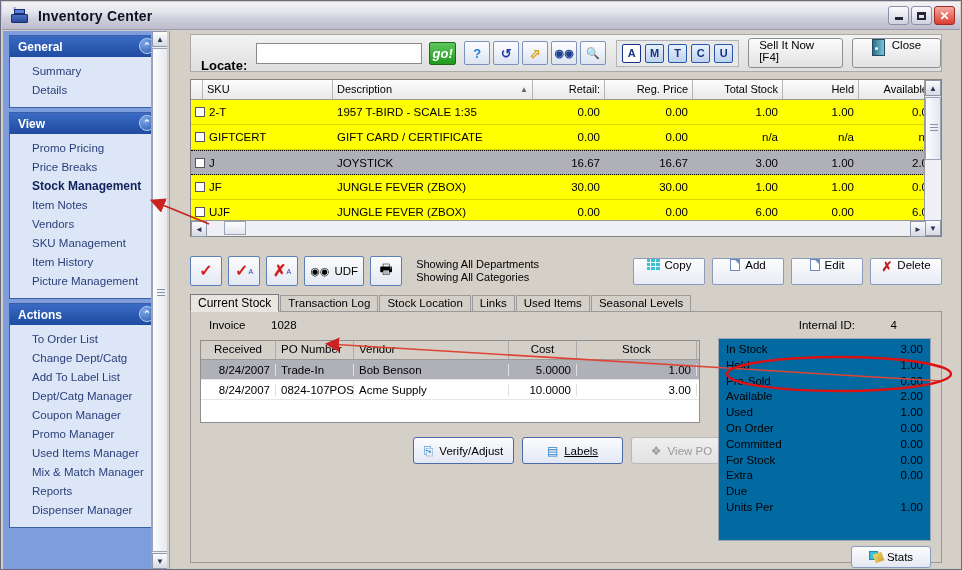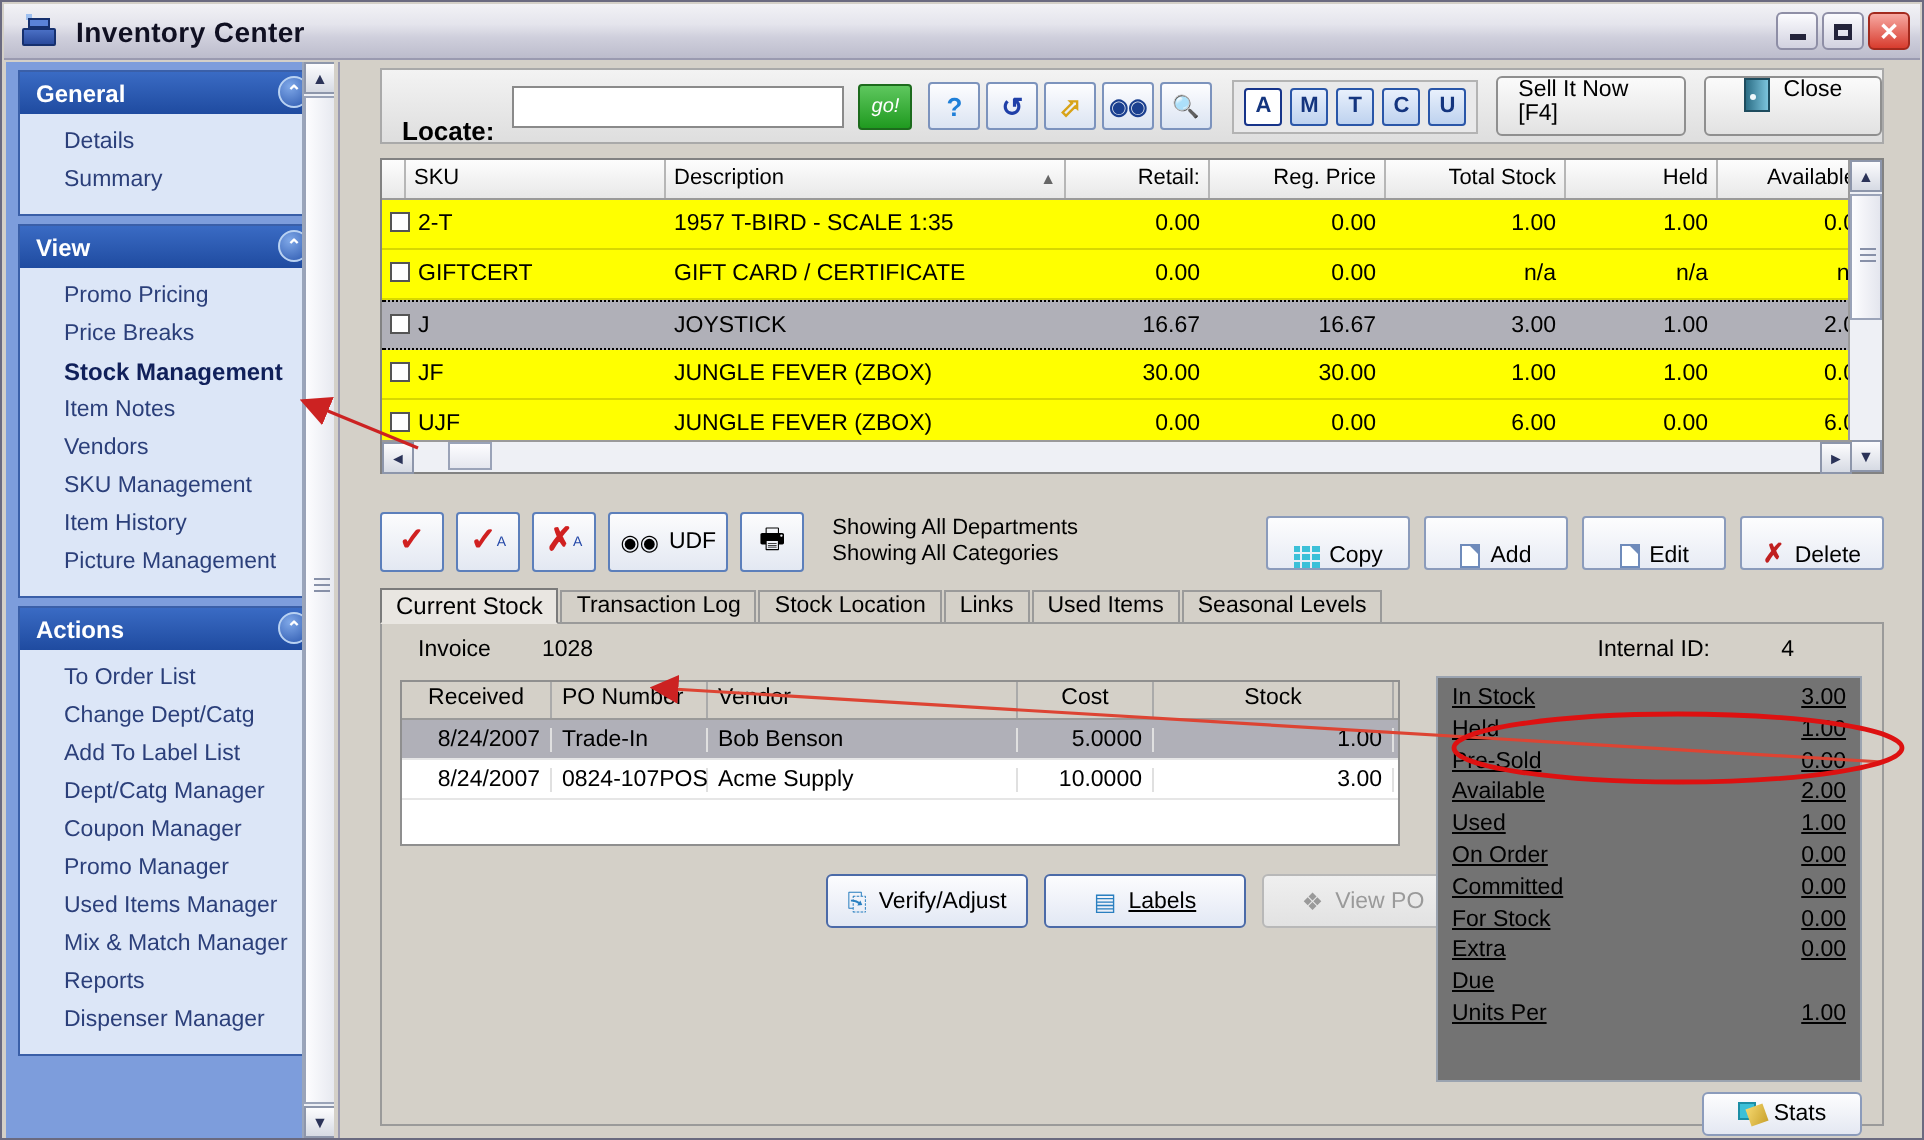--- a/index.html
+++ b/index.html
@@ -66,22 +66,22 @@
   .main { position:absolute; left:168px; top:30px; width:792px; height:538px;
     background:#d4d0c8; border-left:1px solid #9a9ab0; }
 
   .locatebar { position:absolute; left:20px; top:3px; width:752px; height:38px;
     background:linear-gradient(to bottom,#f3f3f3,#dedede); border:1px solid #a9a9a9;
     display:flex; align-items:center; }
   .locate-label { font-size:13px; font-weight:bold; margin-left:10px;margin-top:24px; }
   .locate-input { margin-left:9px; width:173px; height:21px; background:#fff;
     border:1px solid #8a8a8a; font-size:11px; padding:2px 3px; font-family:"Liberation Sans",sans-serif; }
   .go-btn { margin-left:7px; width:28px; height:23px; border:1px solid #1d6b1d;
-    background:linear-gradient(to bottom,#5ec75e,#1f9a1f); color:#fff; font-weight:normal;
-    font-size:10px; font-style:italic; display:flex; align-items:center; justify-content:center;
+    background:linear-gradient(to bottom,#5ec75e,#1f9a1f); color:#fff; font-weight:bold;
+    font-size:13px; font-style:italic; display:flex; align-items:center; justify-content:center;
     border-radius:2px; }
   .tb-grp { display:flex; align-items:center; margin-left:8px; gap:3px; }
   .ibtn { width:26px; height:24px; border:1px solid #7c93bd; border-radius:2px;
     background:linear-gradient(to bottom,#fdfdff,#dbe4f2); display:flex; align-items:center;
     justify-content:center; font-size:13px; font-weight:bold; color:#1a3f8f; }
   .ltr-grp { margin-left:10px; display:flex; gap:4px; padding:3px 5px;
     border:1px solid #b3b3b3; background:#e9e9ea; }
   .ltr { width:19px; height:19px; border:1px solid #2a56a8; border-radius:2px;
     background:linear-gradient(to bottom,#e8f0fc,#bed2ef); color:#14357f; font-weight:bold;
     font-size:11px; display:flex; align-items:center; justify-content:center; }
@@ -124,21 +124,21 @@
   .actionrow { position:absolute; left:20px; top:222px; width:752px; height:36px;
     display:flex; align-items:center; }
   .abtn { height:30px; min-width:32px; border:1px solid #5c7fbb; border-radius:2px;
     background:linear-gradient(to bottom,#fcfcfd,#e3e8f2); display:flex; align-items:center;
     justify-content:center; margin-right:6px; padding:0 6px; font-size:11.5px; }
   .chk { color:#d02020; font-size:16px; font-weight:bold; line-height:1; }
   .sub { font-size:7px; color:#2448a8; vertical-align:-3px; }
   .showing { margin-left:8px; font-size:11px; line-height:13px; }
   .right-btns { margin-left:auto; display:flex; gap:7px; }
   .rbtn { height:27px; width:72px; border:1px solid #8b9bbb; border-radius:2px;
-    background:linear-gradient(to bottom,#fdfdfe,#e7ebf4); display:flex; align-items:flex-end;
+    background:linear-gradient(to bottom,#fdfdfe,#e7ebf4); display:flex; align-items:flex-start;
     justify-content:center; gap:5px; font-size:11.5px; }
   .doc-ico { width:10px; height:12px; background:#fff; border:1px solid #6f8bbb; position:relative; }
   .doc-ico:after { content:''; position:absolute; right:0; top:0; border-width:0 4px 4px 0;
     border-style:solid; border-color:transparent #6f8bbb transparent transparent; }
   .grid-ico { width:13px; height:11px; display:grid; grid-template-columns:repeat(3,1fr);
     grid-template-rows:repeat(3,1fr); gap:1px; }
   .grid-ico i { background:#3cc0d8; }
   .xred { color:#c02020; font-weight:bold; font-size:13px; }
 
   
@@ -170,21 +170,21 @@
   .midbtns { position:absolute; left:222px; top:125px; display:flex; gap:8px; }
   .mbtn { height:27px; width:101px; border:1px solid #4b6aa8; border-radius:3px;
     background:linear-gradient(to bottom,#fcfcfe,#e2e8f4); display:flex; align-items:center;
     justify-content:center; gap:6px; font-size:11.5px; }
   .mbtn.disabled { border-color:#b8b8b8; color:#9a9a9a;
     background:linear-gradient(to bottom,#efefef,#e2e2e2); }
   .ul { text-decoration:underline; }
 
   
   .statbox { position:absolute; right:10px; top:26px; width:213px; height:203px;
-    background:#737373; border:1px solid #9aa3b0; padding:3px 7px;text-decoration:underline; }
+    background:#0369a1; border:1px solid #9aa3b0; padding:3px 7px; }
   .srow { display:flex; justify-content:space-between; font-size:11.5px; line-height:15.8px; }
   .statsbtn { position:absolute; right:10px; top:234px; width:80px; height:22px;
     border:1px solid #8b9bbb; border-radius:3px;
     background:linear-gradient(to bottom,#fdfdfe,#e4e8f2); display:flex; align-items:center;
     justify-content:center; gap:4px; font-size:11.5px; }
   .stats-ico { width:14px; height:12px; position:relative; }
   .stats-ico .g { position:absolute; left:0; top:0; width:9px; height:9px; background:#3cc0d8;
     border:1px solid #1c8ea6; }
   .stats-ico .p { position:absolute; left:5px; top:2px; width:9px; height:9px;
     background:linear-gradient(135deg,#f5d76e,#caa32e); transform:rotate(-20deg); }
@@ -218,22 +218,22 @@
   </div>
 
   <div class="sidebar">
 
     <div class="panel">
       <div class="panel-head">
         <span>General</span>
         <div class="chev">⌃</div>
       </div>
       <div class="panel-body">
+        <div class="s-item">Summary</div>
         <div class="s-item">Details</div>
-        <div class="s-item">Summary</div>
       </div>
     </div>
 
     <div class="panel">
       <div class="panel-head">
         <span>View</span>
         <div class="chev">⌃</div>
       </div>
       <div class="panel-body">
         <div class="s-item">Promo Pricing</div>

